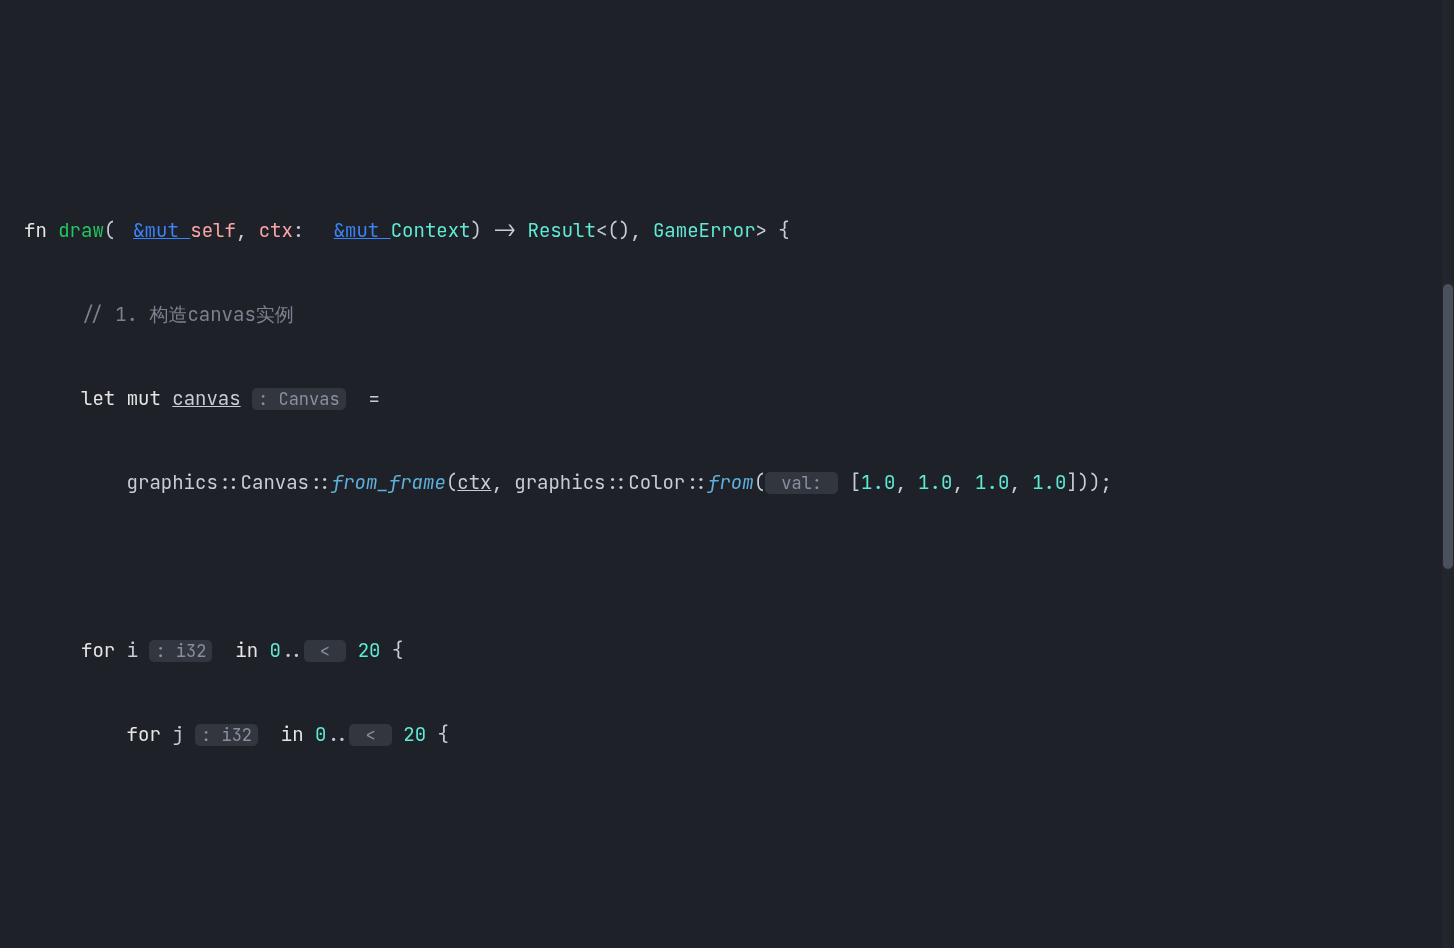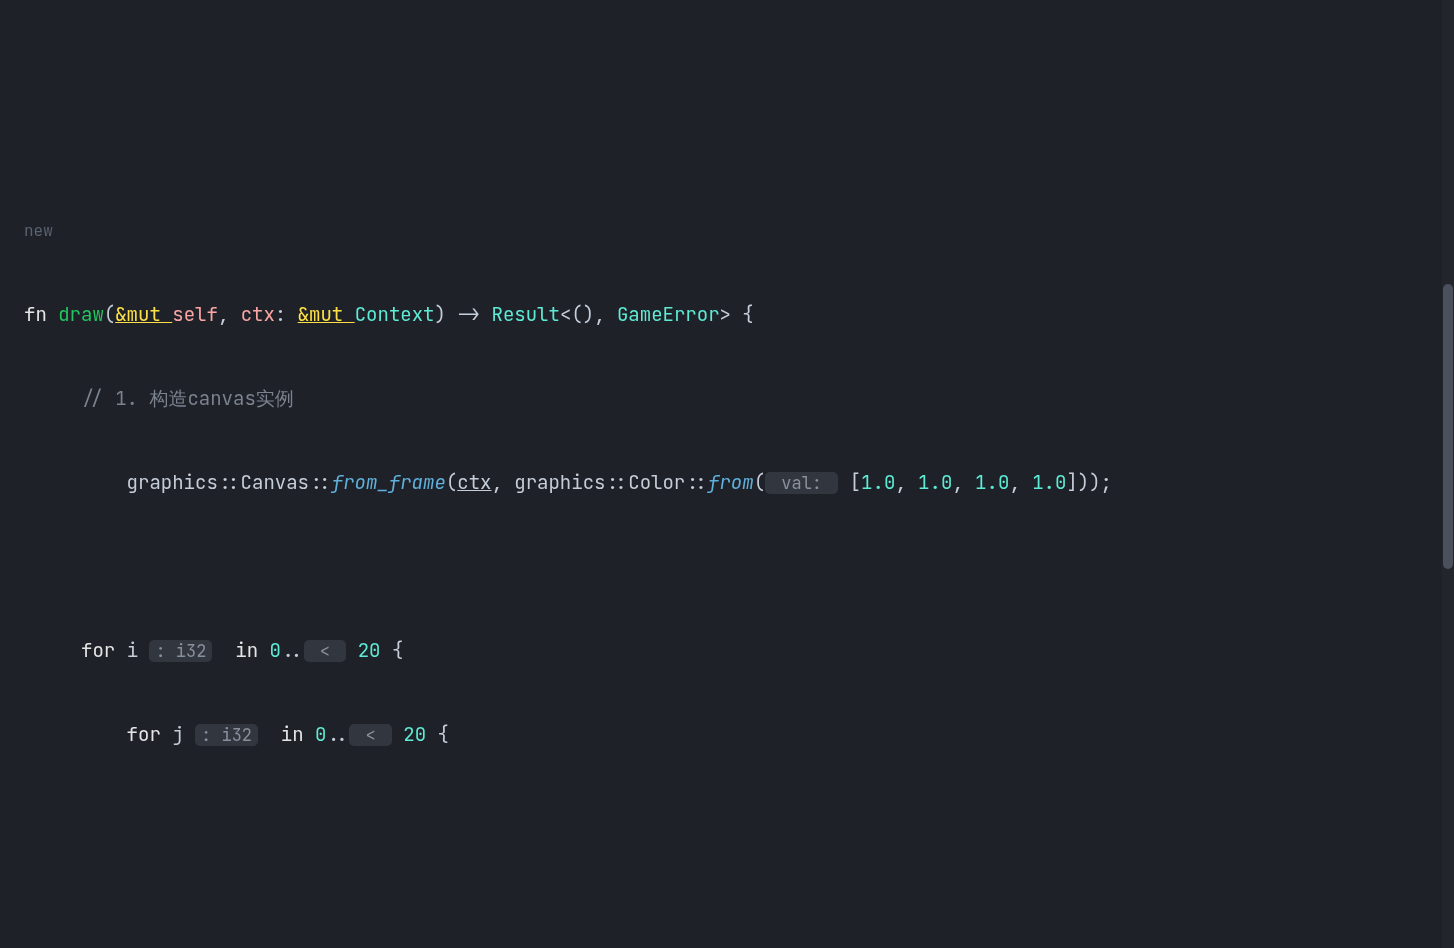--- a/index.html
+++ b/index.html
@@ -14,21 +14,21 @@
     white-space: pre;
   }
   .code-area {
     padding-left: 24px;
     padding-top: 0;
     position: relative;
   }
   .line { position: relative; white-space: pre; }
   
   .kw      { color: #e5e5e5; margin-top: 36px; }          
-  .kw-mut  { color: #fde047; text-decoration: underline; }
+  .kw-mut  { color: #3b82f6; text-decoration: underline; margin-left: 18px; }
   .fn-name { color: #22c55e; }          
   .param   { color: #fca5a5; }
   .type    { color: #5eead4; }
   .punct   { color: #c5cdd8; }
   .comment { color: #7b828f; }
   .ident   { color: #c5cdd8; margin-top: 29px; }
   .ident-u { color: #c5cdd8; text-decoration: underline; }
   .call-i  { color: #5fb0da; font-style: italic; }   
   .num     { color: #5eead4; }          
   .hint {
@@ -56,23 +56,23 @@
     top: 30%;
     height: 30%;
   }
 </style>
 </head>
 <body>
 
 
 
 <div class="code-area">
-<div class="line partial-top"><span>new</span></div>
 <div class="line"><span class="kw">fn </span><span class="fn-name">draw</span><span class="punct">(</span><span class="kw-mut">&amp;mut </span><span class="param">self</span><span class="punct">, </span><span class="param">ctx</span><span class="punct">: </span><span class="kw-mut">&amp;mut </span><span class="type">Context</span><span class="punct">) -&gt; </span><span class="type">Result</span><span class="punct">&lt;(), </span><span class="type">GameError</span><span class="punct">&gt; {</span></div>
 <div class="line">     <span class="comment">// 1. 构造canvas实例</span></div>
+<div class="line">     <span class="kw">let </span><span class="kw">mut </span><span class="ident-u">canvas</span> <span class="hint">: Canvas</span><span class="punct">  =</span></div>
 <div class="line">         <span class="ident">graphics::Canvas::</span><span class="call-i">from_frame</span><span class="punct">(</span><span class="ident-u">ctx</span><span class="ident">, graphics::Color::</span><span class="call-i">from</span><span class="punct">(</span><span class="hint"> val: </span> <span class="punct">[</span><span class="num">1.0</span><span>, </span><span class="num">1.0</span><span>, </span><span class="num">1.0</span><span>, </span><span class="num">1.0</span><span class="punct">]));</span></div>
 <div class="line"> </div>
 <div class="line">     <span class="kw">for </span><span class="ident">i</span> <span class="hint">: i32</span><span class="kw">  in </span><span class="num">0</span><span class="punct">..</span><span class="hint"> &lt; </span> <span class="num">20</span><span class="punct"> {</span></div>
 <div class="line">         <span class="kw">for </span><span class="ident">j</span> <span class="hint">: i32</span><span class="kw">  in </span><span class="num">0</span><span class="punct">..</span><span class="hint"> &lt; </span> <span class="num">20</span><span class="punct"> {</span></div>
 
 
 
 
 
 

